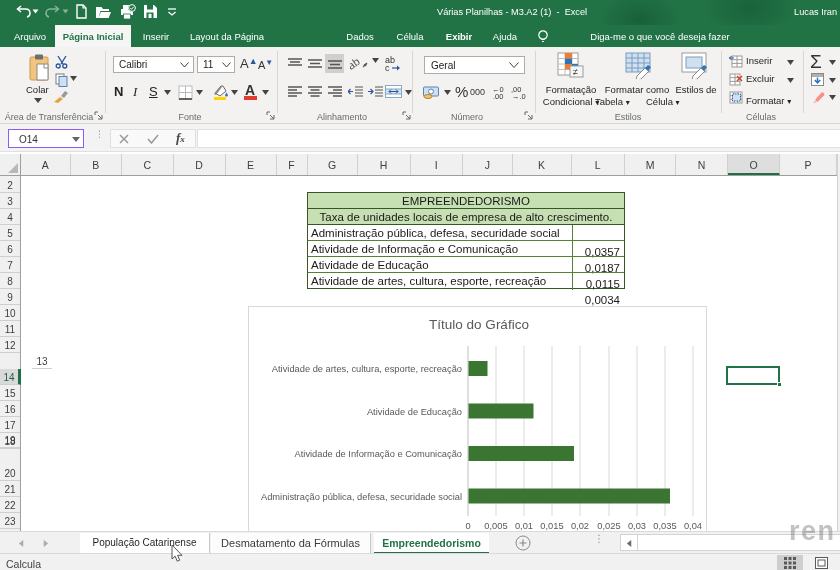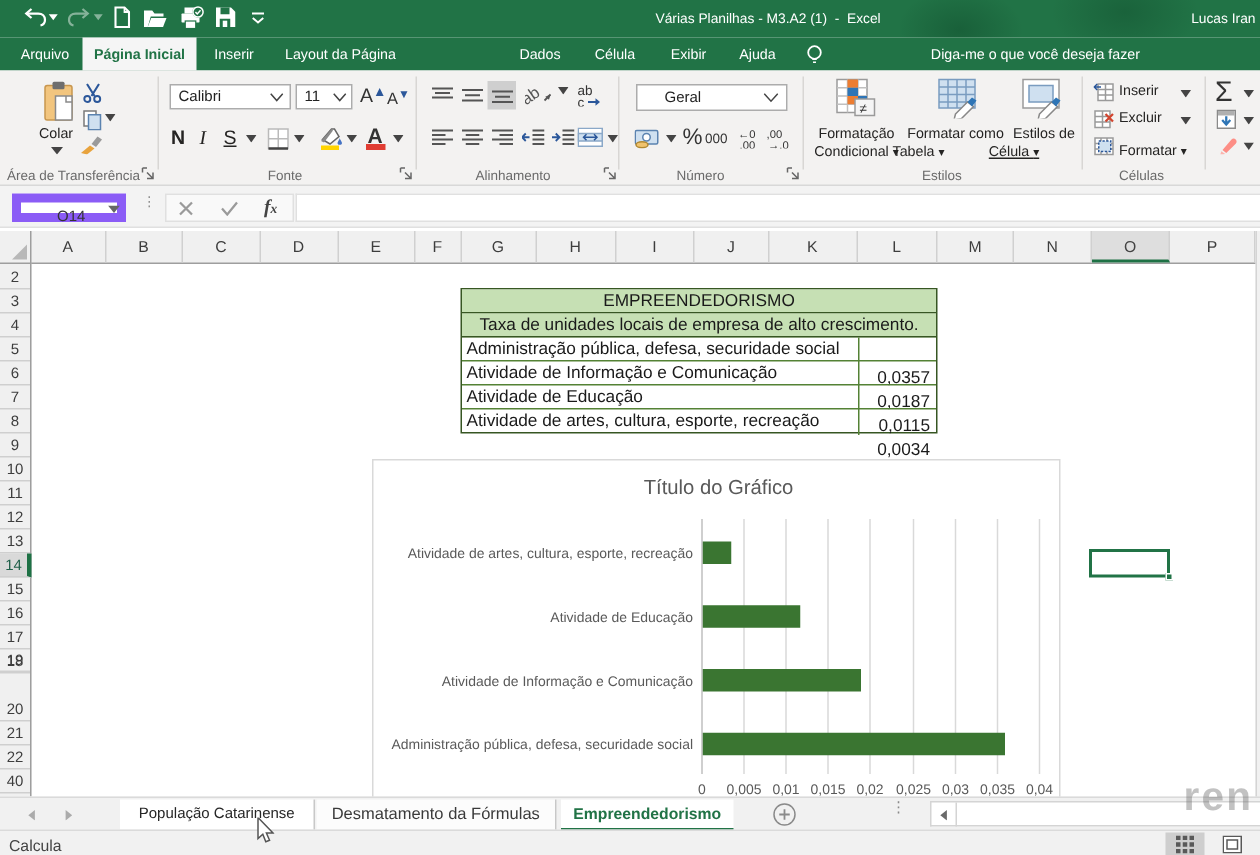--- a/index.html
+++ b/index.html
@@ -23,21 +23,21 @@
 
 #ribbon { left:0; top:47px; width:840px; height:77px; background:#f3f2f1; border-bottom:1px solid #d8d8d8; }
 .gsep { position:absolute; top:4px; height:62px; width:1px; background:#d8d6d4; }
 .glabel { position:absolute; top:65px; height:12px; font-size:9px; color:#6a6a6a; text-align:center; white-space:nowrap; }
 .launcher { position:absolute; top:64px; width:10px; height:10px; }
 .launcher svg { display:block; }
 .rtext { position:absolute; font-size:9.5px; color:#252423; white-space:nowrap; }
 
 
 #fbar { left:0; top:124px; width:840px; height:28px; background:#f3f3f3; border-bottom:1px solid #e0e0e0;}
-#namebox { position:absolute; left:8px; top:5px; width:76px; height:19px; background:#fff; border:6px solid #8b5cf6; font-size:10px; color:#333; line-height:19px; padding-left:24px; }
+#namebox { position:absolute; left:8px; top:5px; width:76px; height:19px; background:#fff; border:1px solid #8b5cf6; font-size:10px; color:#333; line-height:19px; padding-left:10px; }
 #fxbox { position:absolute; left:110px; top:5px; width:86px; height:19px; background:#f9f9f9; border:1px solid #e0e0e0; }
 #ffield { position:absolute; left:197px; top:5px; width:643px; height:19px; background:#fff; border:1px solid #e0e0e0; border-right:none;}
 
 
 #sheet { left:0; top:152px; width:840px; height:379px; background:#fff; }
 #colhdr { position:absolute; left:0; top:2px; width:840px; height:22px; background:#f0f0f0; border-bottom:1px solid #9e9e9e; }
 .chd { position:absolute; top:2px; height:21px; line-height:22px; text-align:center; font-size:10.5px; color:#3d3d3d; border-right:1px solid #d0d0d0; }
 #rowhdr { position:absolute; left:0; top:24px; width:21px; height:355px; background:#f0f0f0; border-right:1px solid #9e9e9e; }
 .rhd { position:absolute; left:0; width:20px; height:16px; line-height:17px; text-align:center; font-size:10px; color:#3d3d3d; border-bottom:1px solid #cfcfcf; }
 #corner { position:absolute; left:0; top:2px; width:21px; height:22px; background:#f0f0f0; border-right:1px solid #9e9e9e; border-bottom:1px solid #9e9e9e; }
@@ -104,27 +104,27 @@
 <div class="abs" id="title">Várias Planilhas - M3.A2 (1)&nbsp; -&nbsp; Excel</div>
 <div class="abs" id="user">Lucas Iran</div>
 <div class="abs" id="menurow">
   <div id="seltab">Página Inicial</div>
   <div class="mtab" style="left:6px;width:48px;">Arquivo</div>
   <div class="mtab" style="left:132px;width:48px;">Inserir</div>
   <div class="mtab" style="left:184px;width:86px;">Layout da Página</div>
   <div class="mtab" style="left:276px;width:56px;margin-top:28px;">Fórmulas</div>
   <div class="mtab" style="left:338px;width:44px;">Dados</div>
   <div class="mtab" style="left:386px;width:48px;">Célula</div>
-  <div class="mtab" style="left:440px;width:38px;">Exibir</div>
+  <div class="mtab" style="left:440px;width:38px;font-weight:bold;">Exibir</div>
   <div class="mtab" style="left:484px;width:42px;">Ajuda</div>
   <svg style="position:absolute;left:536px;top:4px;" width="14" height="15" viewBox="0 0 14 15">
       <circle cx="7" cy="6" r="4.2" fill="none" stroke="#fff" stroke-width="1.2"></circle>
       <path d="M5.5 10.5h3M6 12.5h2" stroke="#fff" stroke-width="1.1" fill="none"></path>
     </svg>
-  <div class="mtab" style="left:560px;width:200px;text-align:right;">Diga-me o que você deseja fazer</div>
+  <div class="mtab" style="left:560px;width:200px;text-align:center;">Diga-me o que você deseja fazer</div>
 </div>
 <div class="abs" id="ribbon">
 
   <svg style="position:absolute;left:28px;top:7px;" width="24" height="28" viewBox="0 0 24 28">
     <rect x="2" y="3" width="18" height="23" rx="1.5" fill="#f2c57e" stroke="#c8964e" stroke-width="1"></rect>
     <rect x="7" y="0.5" width="8" height="5" rx="1" fill="#6e6e6e"></rect>
     <path d="M9 10h11v16H9z" fill="#fff" stroke="#8a8a8a" stroke-width="1"></path>
     <path d="M16 10v4h4" fill="none" stroke="#8a8a8a" stroke-width="1"></path>
   </svg>
   <div class="rtext" style="left:26px;top:37px;">Colar</div>
@@ -253,21 +253,21 @@
       <path d="M0 0h7L3.5 5z" fill="#444"></path>
     </svg>
   <div class="glabel" style="left:295px;width:94px;">Alinhamento</div>
   <div class="launcher" style="left:402px;">
       <svg width="10" height="10" viewBox="0 0 10 10">
         <path d="M1 1v3M1 1h3M4 4l4 4M8 4v4h-4" stroke="#666" stroke-width="1" fill="none"></path>
       </svg>
     </div>
   <div class="gsep" style="left:412px;"></div>
 
-  <div style="position:absolute;left:424px;top:9px;width:101px;height:18px;background:#fff;border:1px solid #acacac;font-size:10px;color:#222;line-height:17px;padding-left:18px;">Geral
+  <div style="position:absolute;left:424px;top:9px;width:101px;height:18px;background:#fff;border:1px solid #acacac;font-size:10px;color:#222;line-height:17px;padding-left:6px;">Geral
     <svg style="position:absolute;right:5px;top:5px;" width="10" height="7" viewBox="0 0 10 7">
         <path d="M0.5 0.5L5 5.5L9.5 0.5" stroke="#444" fill="none"></path>
       </svg>
   </div>
   <svg style="position:absolute;left:423px;top:38px;" width="18" height="14" viewBox="0 0 18 14">
     <rect x="0.5" y="2" width="15" height="9" rx="1" fill="#cfe0f0" stroke="#5b83b0"></rect>
     <circle cx="8" cy="6.5" r="2.5" fill="#fff" stroke="#5b83b0"></circle>
     <ellipse cx="5" cy="11.5" rx="4" ry="2" fill="#f0c36d" stroke="#b08830"></ellipse>
   </svg>
   <svg style="position:absolute;left:444px;top:43px;" width="7" height="5" viewBox="0 0 7 5">
@@ -311,21 +311,21 @@
   </svg>
   <div class="rtext" style="left:595px;top:37px;width:84px;text-align:center;">Formatar como</div>
   <div class="rtext" style="left:595px;top:49px;width:84px;text-align:left;">Tabela <span style="font-size:8px;">▾</span></div>
   <svg style="position:absolute;left:681px;top:5px;" width="30" height="27" viewBox="0 0 30 27">
     <rect x="1" y="1" width="24" height="19" fill="#fff" stroke="#9a9a9a"></rect>
     <rect x="5" y="5" width="16" height="11" fill="#cfe0f0" stroke="#7a9cc0"></rect>
     <path d="M12 24l8-8 4 3-8 8-5 1z" fill="#fff" stroke="#888"></path>
     <path d="M20 16l3-3 3 2-3 4z" fill="#2e75b6"></path>
   </svg>
   <div class="rtext" style="left:666px;top:37px;width:60px;text-align:center;">Estilos de</div>
-  <div class="rtext" style="left:646px;top:49px;width:60px;text-align:center;text-decoration:underline;">Célula <span style="font-size:8px;">▾</span></div>
+  <div class="rtext" style="left:646px;top:49px;width:60px;text-align:left;">Célula <span style="font-size:8px;">▾</span></div>
   <div class="glabel" style="left:588px;width:80px;">Estilos</div>
   <div class="gsep" style="left:721px;"></div>
 
   <svg style="position:absolute;left:729px;top:8px;" width="14" height="13" viewBox="0 0 14 13">
     <rect x="3" y="1" width="10" height="11" fill="#fff" stroke="#9a9a9a"></rect>
       <path d="M3 4.7h10M3 8.4h10M8 1v11" stroke="#9a9a9a"></path>
     <path d="M0 3h5M2.5 1L0.5 3l2 2" stroke="#2b579a" fill="none"></path>
   </svg>
   <div class="rtext" style="left:746px;top:8px;">Inserir</div>
   <svg style="position:absolute;left:787px;top:13px;" width="7" height="5" viewBox="0 0 7 5">
@@ -413,31 +413,31 @@
   <div class="rhd" style="top:41px;">3</div>
   <div class="rhd" style="top:57px;">4</div>
   <div class="rhd" style="top:73px;">5</div>
   <div class="rhd" style="top:89px;">6</div>
   <div class="rhd" style="top:105px;">7</div>
   <div class="rhd" style="top:121px;">8</div>
   <div class="rhd" style="top:137px;">9</div>
   <div class="rhd" style="top:153px;">10</div>
   <div class="rhd" style="top:169px;">11</div>
   <div class="rhd" style="top:185px;">12</div>
-  <div class="rhd" style="top:201px;">13</div>
+  <div class="rhd" style="top:201px;margin-left:32px;">13</div>
   <div class="rhd rhd14" style="top:217px;">14</div>
   <div class="rhd" style="top:233px;">15</div>
   <div class="rhd" style="top:249px;">16</div>
   <div class="rhd" style="top:265px;">17</div>
   <div class="rhd" style="top:281px;">18</div>
   <div class="rhd" style="top:280px;">19</div>
   <div class="rhd" style="top:313px;">20</div>
   <div class="rhd" style="top:329px;">21</div>
   <div class="rhd" style="top:345px;">22</div>
-  <div class="rhd" style="top:361px;">40</div>
+  <div class="rhd" style="top:361px;">23</div>
   <div id="rightstrip" style="position:absolute;left:837px;top:2px;width:3px;height:378px;background:#f1f1f1;border-left:1px solid #d4d4d4;"></div>
 
   <div id="xtable" style="position:absolute;left:307px;top:40px;width:318px;height:97px;border:1px solid #375623;background:#fff;">
     <div class="xr" style="top:0;height:16px;background:#c6e0b4;border-bottom:1px solid #375623;text-align:center;">EMPREENDEDORISMO</div>
     <div class="xr" style="top:16px;height:16px;background:#c6e0b4;border-bottom:1px solid #375623;text-align:center;">Taxa de unidades locais de empresa de alto crescimento.</div>
     <div class="xr" style="top:32px;height:16px;border-bottom:1px solid #548235;padding-left:3px;">Administração pública, defesa, securidade social<span class="xv">0,0357</span></div>
     <div class="xr" style="top:48px;height:16px;border-bottom:1px solid #548235;padding-left:3px;">Atividade de Informação e Comunicação<span class="xv">0,0187</span></div>
     <div class="xr" style="top:64px;height:16px;border-bottom:1px solid #548235;padding-left:3px;">Atividade de Educação<span class="xv">0,0115</span></div>
     <div class="xr" style="top:80px;height:16px;padding-left:3px;">Atividade de artes, cultura, esporte, recreação<span class="xv">0,0034</span></div>
     <div style="position:absolute;left:264px;top:32px;width:1px;height:65px;background:#548235;"></div>

